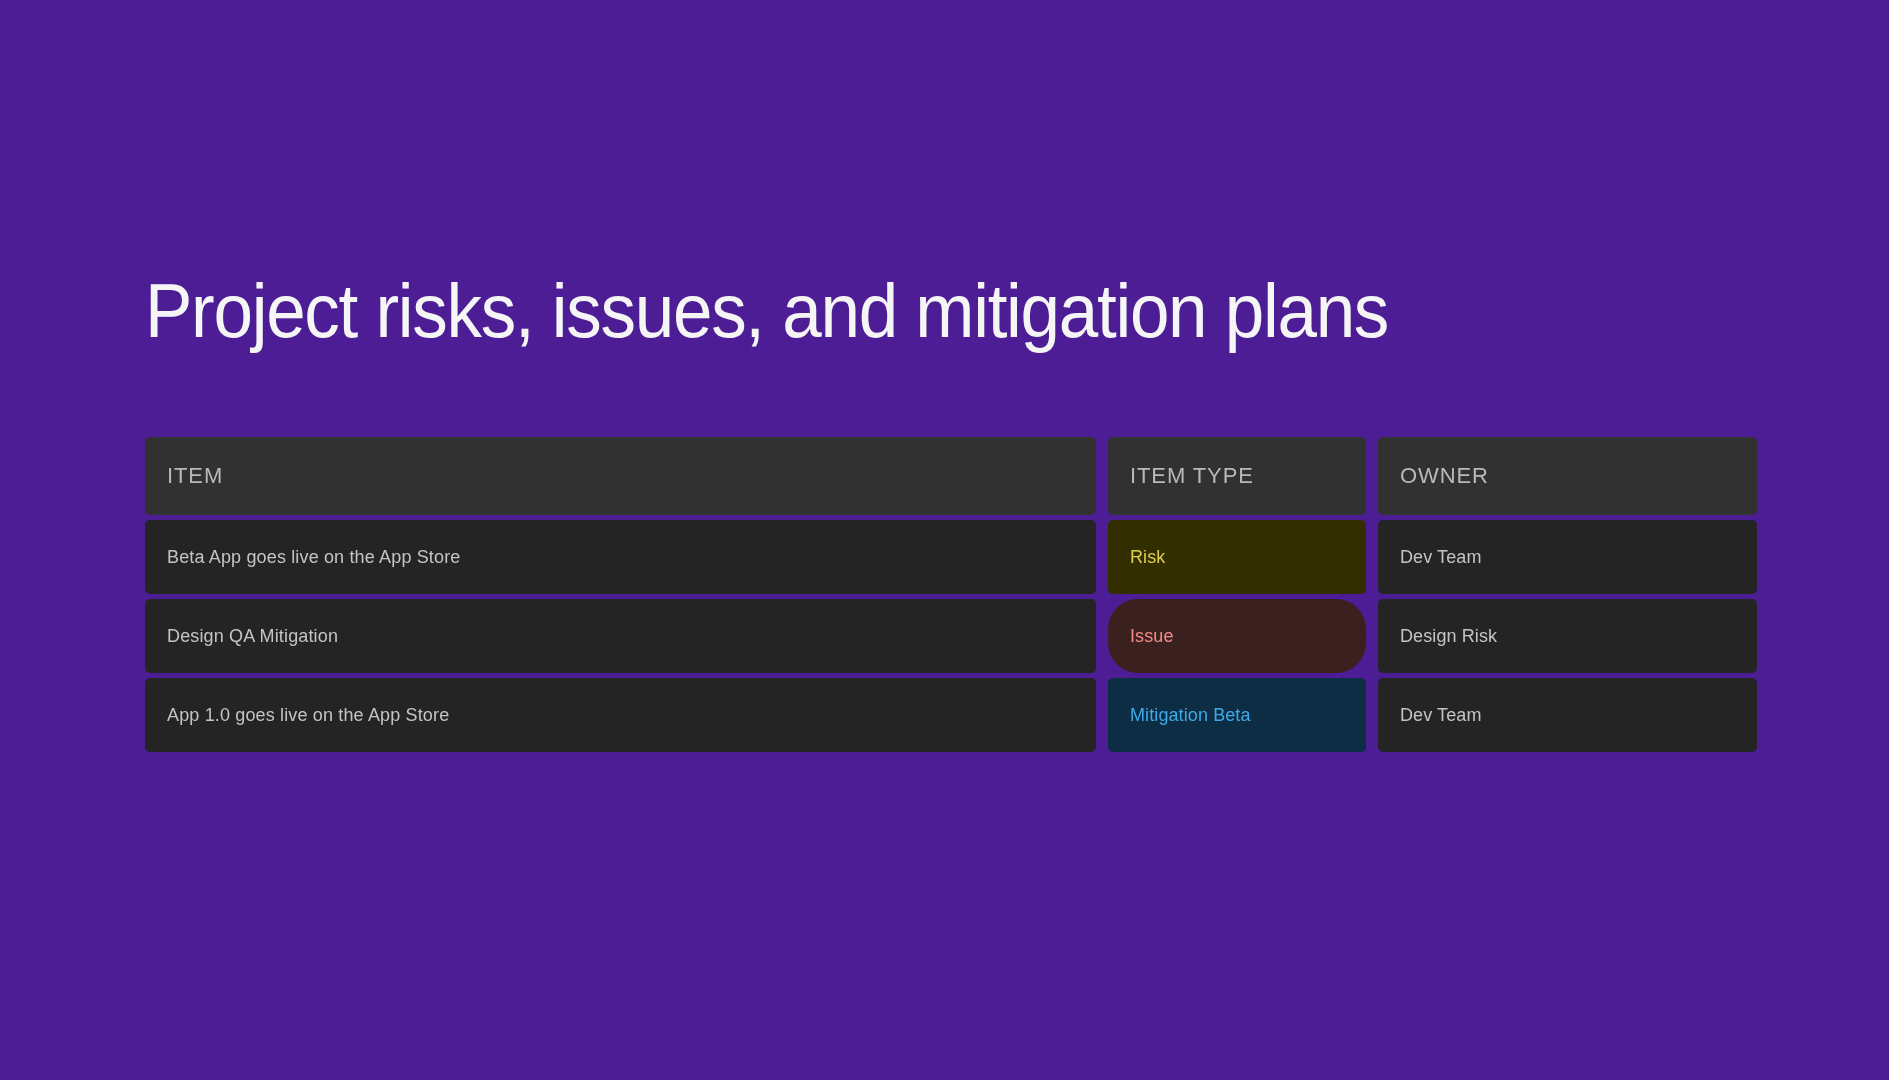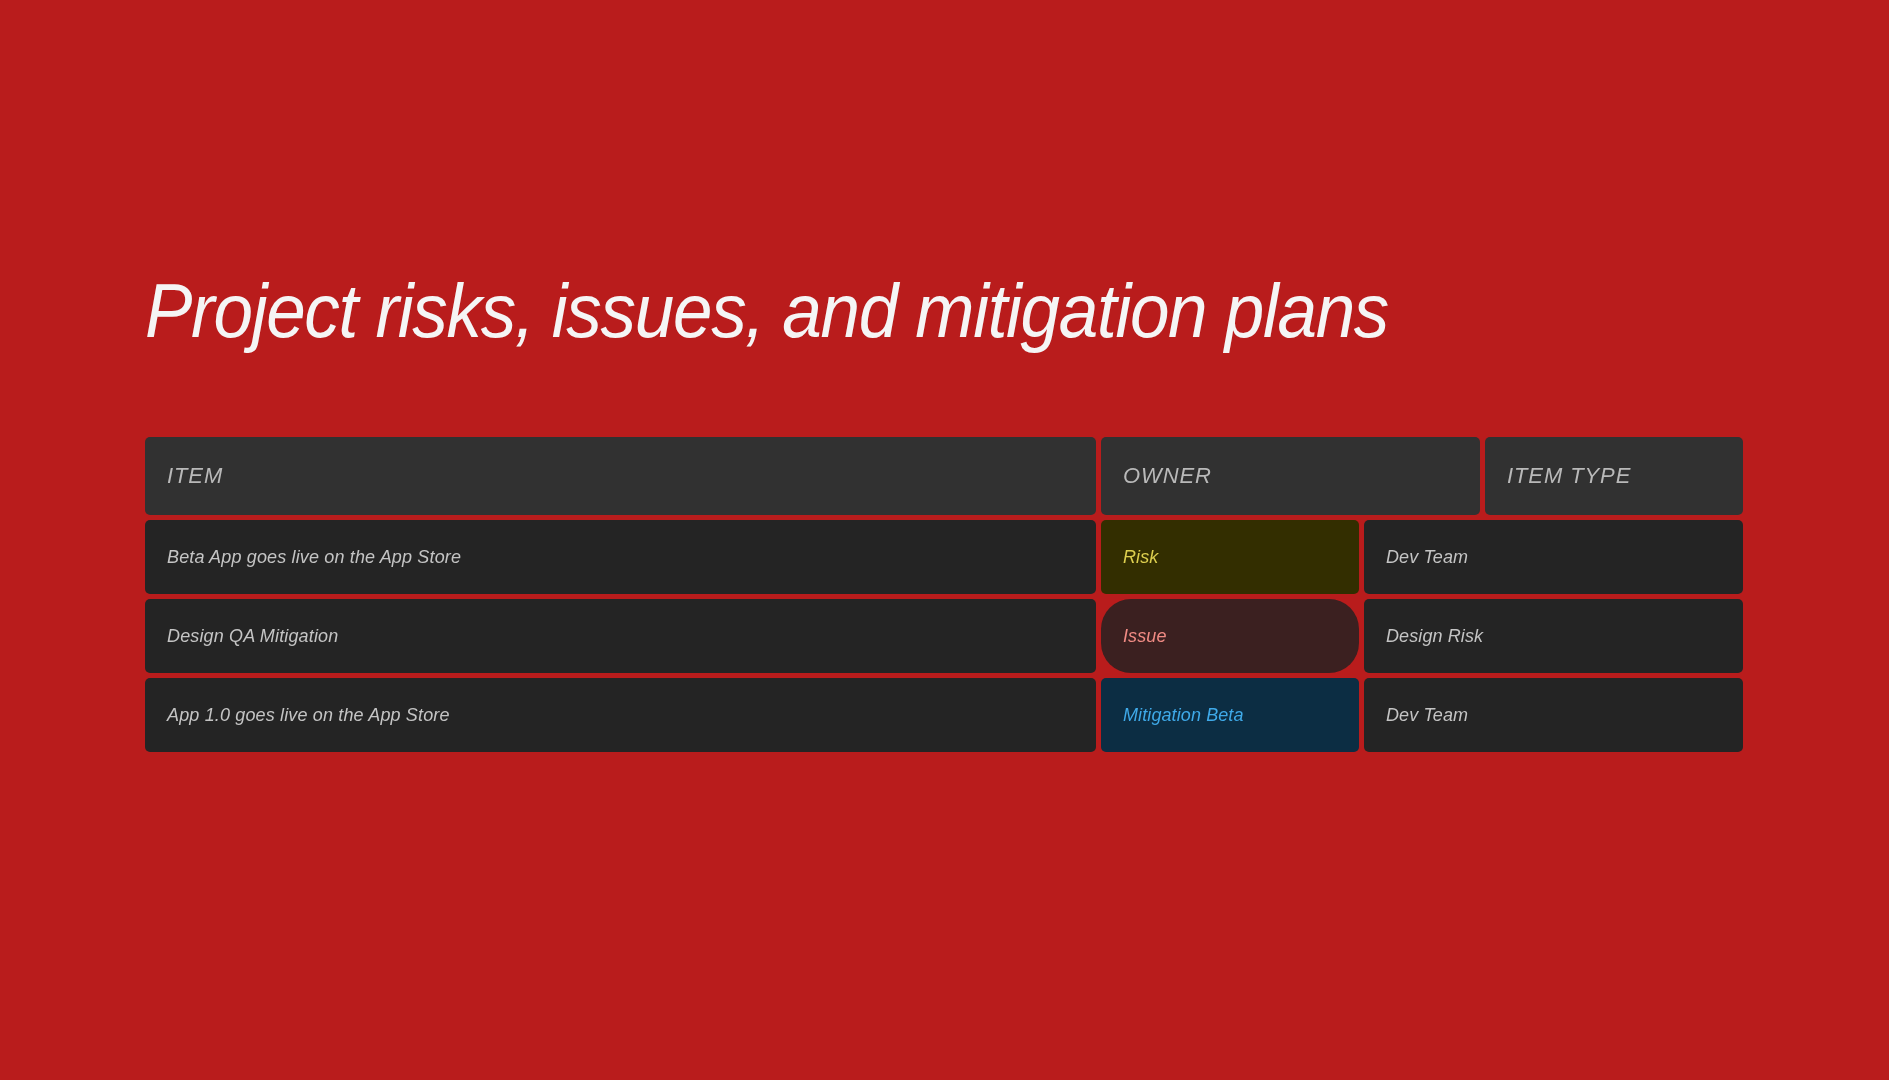--- a/index.html
+++ b/index.html
@@ -11,22 +11,21 @@
     width: 1889px;
     height: 1080px;
     overflow: hidden;
     font-family: "Liberation Sans", "DejaVu Sans", sans-serif;
     -webkit-font-smoothing: antialiased;
   }
   #slide {
     position: relative;
     width: 1889px;
     height: 1080px;
-    background: #b91c1c;
-    font-style: italic;
+    background: #4c1d95;
   }
   #page-title {
     position: absolute;
     left: 145px;
     top: 268px;
     width: 1600px;
     font-size: 76px;
     line-height: 1.12;
     font-weight: 400;
     letter-spacing: -1.4px;
@@ -37,21 +36,21 @@
   }
   #risk-table {
     position: absolute;
     left: 145px;
     top: 437px;
     width: 1598px;
   }
   .trow {
     display: flex;
     align-items: stretch;
-    gap: 5px;
+    gap: 12px;
     margin-bottom: 5px;
   }
   .trow:last-child { margin-bottom: 0; }
   .cell {
     box-sizing: border-box;
     border-radius: 5px;
     display: flex;
     align-items: center;
     padding: 0 22px;
     min-height: 74px;
@@ -99,22 +98,22 @@
 <body>
 
 <div id="slide">
 
   <div id="page-title">Project risks, issues, and mitigation plans</div>
 
   <div id="risk-table">
 
     <div class="trow header-row">
       <div class="cell col-item">ITEM</div>
+      <div class="cell col-type">ITEM TYPE</div>
       <div class="cell col-owner">OWNER</div>
-      <div class="cell col-type">ITEM TYPE</div>
     </div>
 
     <div class="trow body-row">
       <div class="cell col-item">Beta App goes live on the App Store</div>
       <div class="cell col-type badge-risk">Risk</div>
       <div class="cell col-owner">Dev Team</div>
     </div>
 
     <div class="trow body-row">
       <div class="cell col-item">Design QA Mitigation</div>

